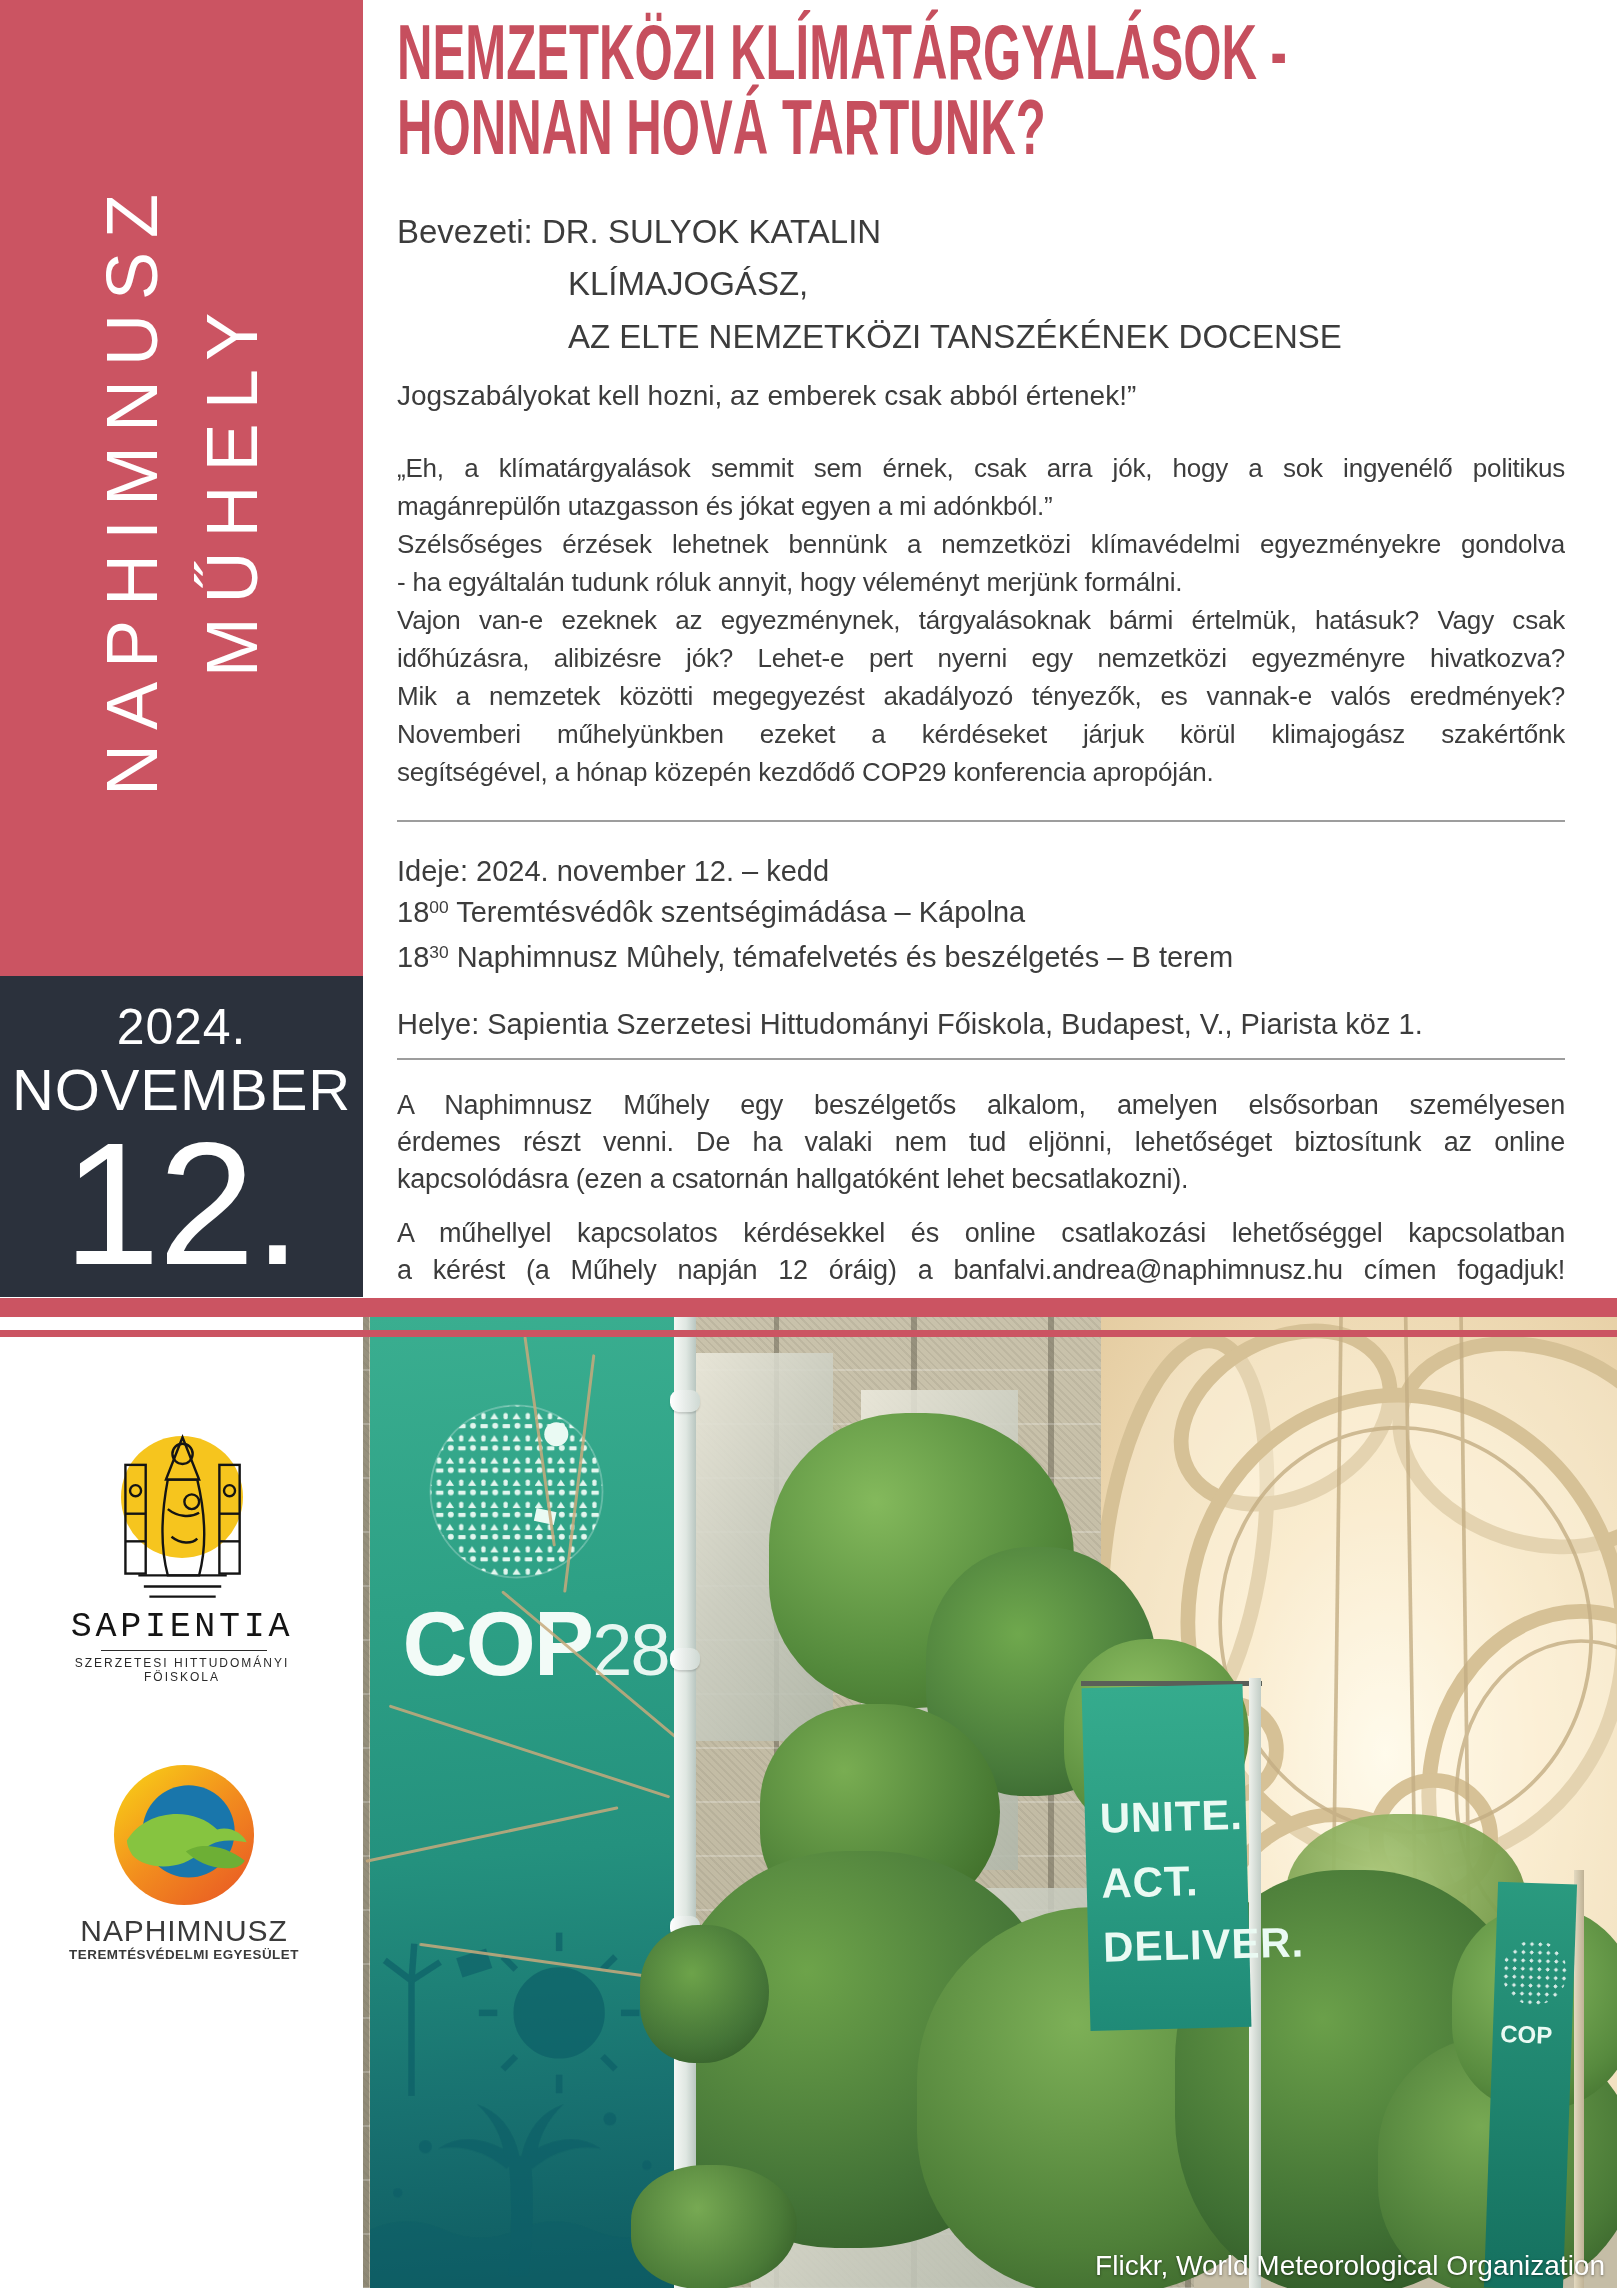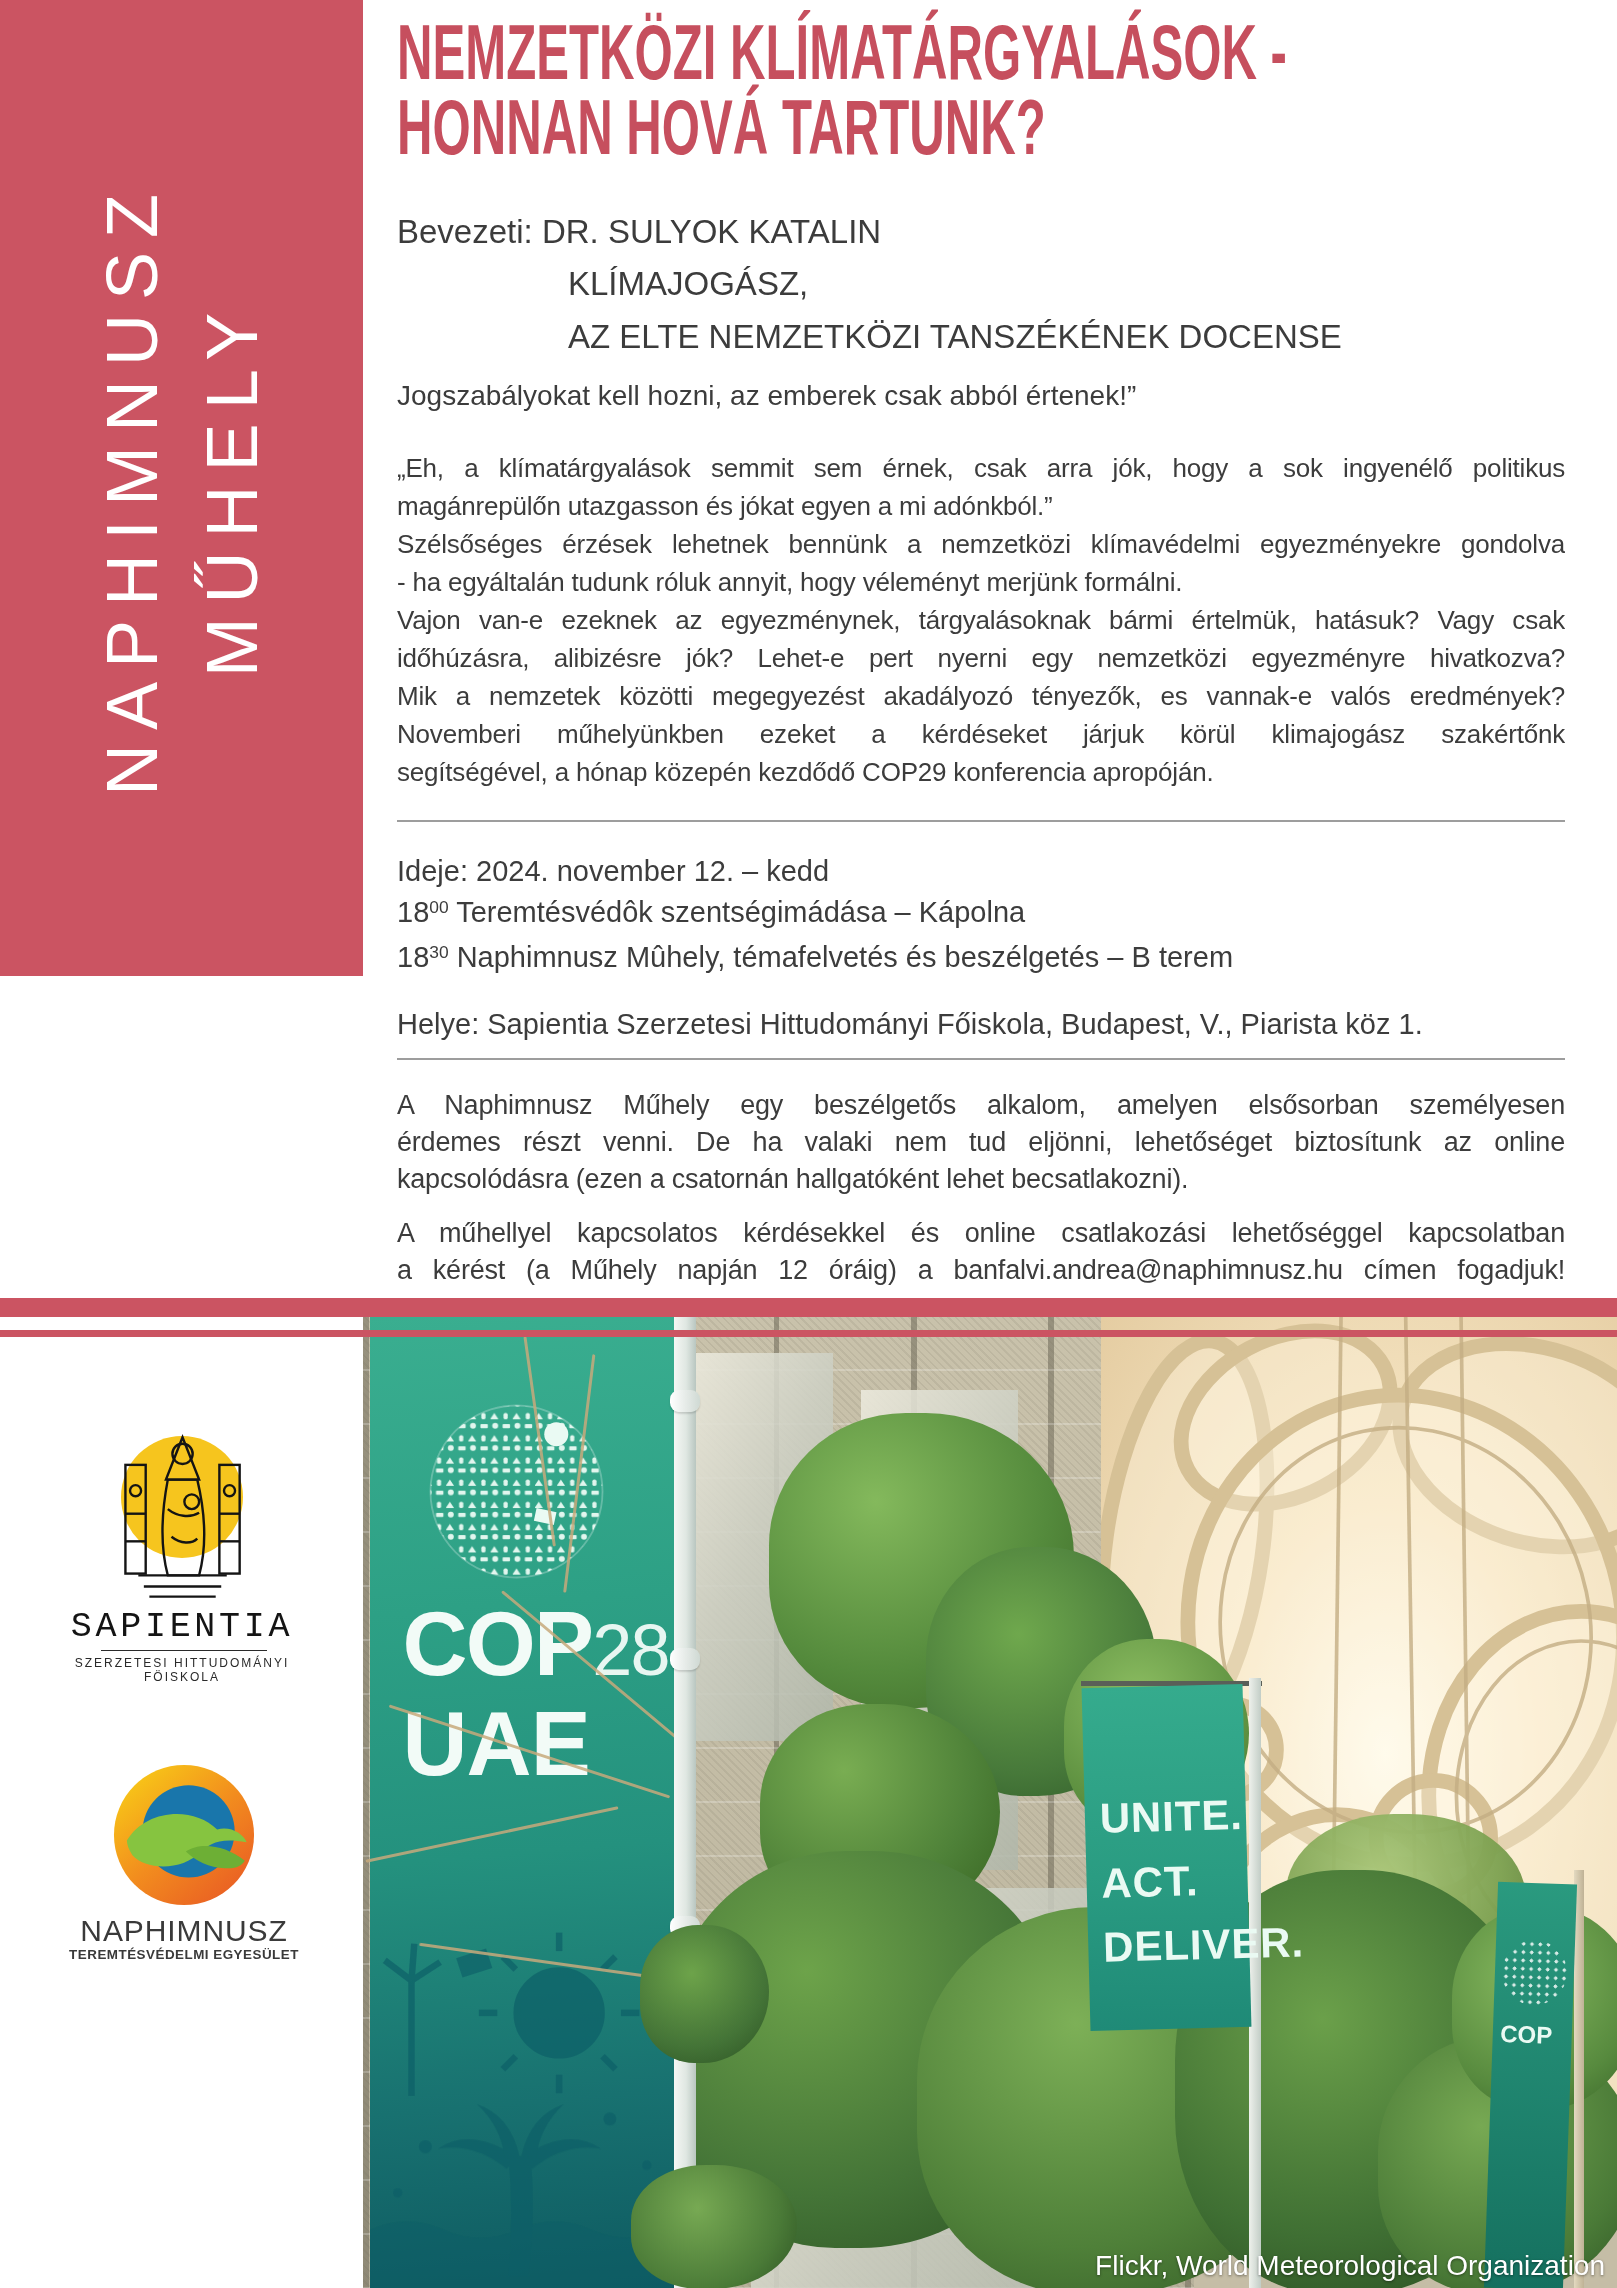--- a/index.html
+++ b/index.html
@@ -125,20 +125,25 @@
 
 <div class="page">
 
   <div class="sidebar">
     <div class="vtext">
       <span>NAPHIMNUSZ</span>
       <span>MŰHELY</span>
     </div>
   </div>
 
+  <div class="date-block">
+    <div class="date-year">2024.</div>
+    <div class="date-month">NOVEMBER</div>
+    <div class="date-day">12.</div>
+  </div>
 
   <div class="content">
     <div class="title">
       <div>NEMZETKÖZI KLÍMATÁRGYALÁSOK -</div>
       <div>HONNAN HOVÁ TARTUNK?</div>
     </div>
     <div class="intro">Bevezeti: DR. SULYOK KATALIN</div>
     <div class="intro-ind">
       <div>KLÍMAJOGÁSZ,</div>
       <div>AZ ELTE NEMZETKÖZI TANSZÉKÉNEK DOCENSE</div>
@@ -252,21 +257,20 @@
           </pattern>
         </defs>
         <circle cx="100" cy="100" r="93" fill="url(#icn)" opacity="0.95"></circle>
         <circle cx="143" cy="38" r="13" fill="#eafaf3"></circle>
         <rect x="120" y="120" width="22" height="14" fill="#eafaf3" transform="rotate(12 131 127)"></rect>
         <circle cx="100" cy="100" r="93" fill="none" stroke="rgba(255,255,255,0.25)" stroke-width="2"></circle>
       </svg>
       <div class="cop-text">
         <span class="b">COP</span><span class="t">28</span>
       </div>
-      <div class="uae-text">UAE</div>
       <svg class="banner-art" width="310" height="364" viewBox="0 0 336 394">
         <g fill="none" stroke="#0e5f68" stroke-width="7" opacity="0.85">
           <circle cx="205" cy="95" r="46" fill="#0e5f68"></circle>
           <line x1="205" y1="28" x2="205" y2="8"></line>
             <line x1="205" y1="162" x2="205" y2="182"></line>
           <line x1="138" y1="95" x2="118" y2="95"></line>
             <line x1="272" y1="95" x2="292" y2="95"></line>
           <line x1="158" y1="48" x2="144" y2="34"></line>
             <line x1="252" y1="48" x2="266" y2="34"></line>
           <line x1="158" y1="142" x2="144" y2="156"></line>

